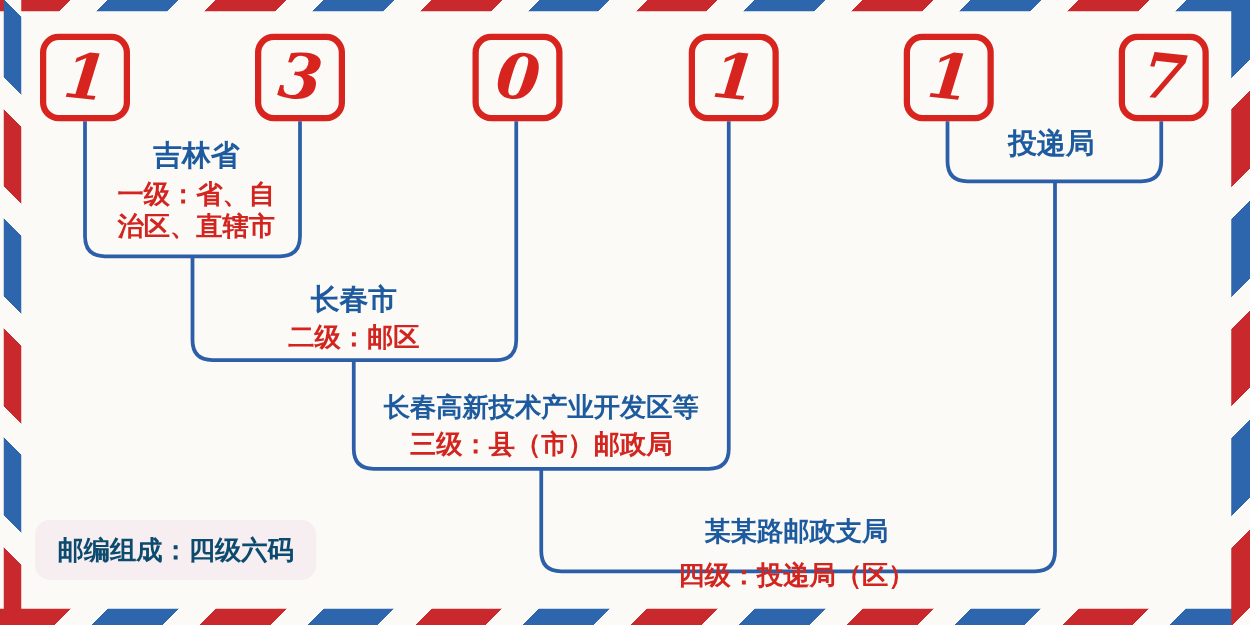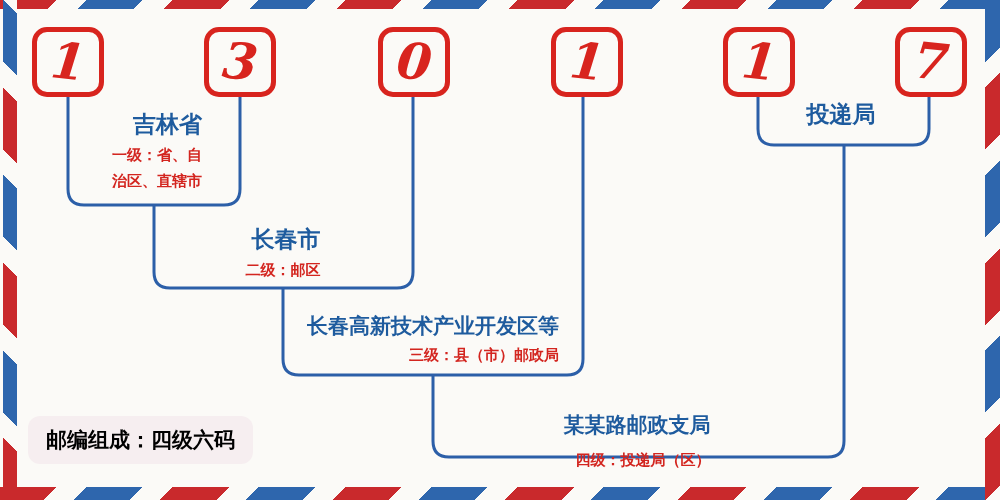--- a/index.html
+++ b/index.html
@@ -54,43 +54,43 @@
     background:transparent;
   }
   .digit{
     font-family:"DejaVu Serif",serif;
     font-style:italic;font-weight:bold;
     font-size:50px;line-height:1;
     color:#d8241e;
     transform:rotate(6deg);
   }
   
-  .lvl{position:absolute;transform:translateX(-50%);text-align:right;white-space:nowrap;}
+  .lvl{position:absolute;transform:translateX(-50%);text-align:center;white-space:nowrap;}
   .lvl .name{
     font-family:"Liberation Serif",serif;
     font-weight:bold;color:#1e5b9e;
     font-size:23px;line-height:1.15;
   }
   .lvl .desc{
     font-family:"Liberation Serif",serif;
     font-weight:bold;color:#d3251f;
-    font-size:15px;line-height:26px;
+    font-size:21px;line-height:26px;
     white-space:pre-line;
     margin-top:4px;
   }
   .lvl.small .name{font-size:21px;}
   
   .badge{
     position:absolute;left:28px;top:416px;
     background:#f6eef0;
     border-radius:12px;
     padding:10px 18px;
     font-family:"Liberation Serif",serif;
     font-weight:bold;font-size:21px;
-    color:#000000;
+    color:#0c4a6e;
     white-space:nowrap;
   }
 </style>
 </head>
 <body>
 
 <div id="stage">
 
   <div class="stripe-h stripe-top"></div>
   <div class="stripe-h stripe-bottom"></div>

